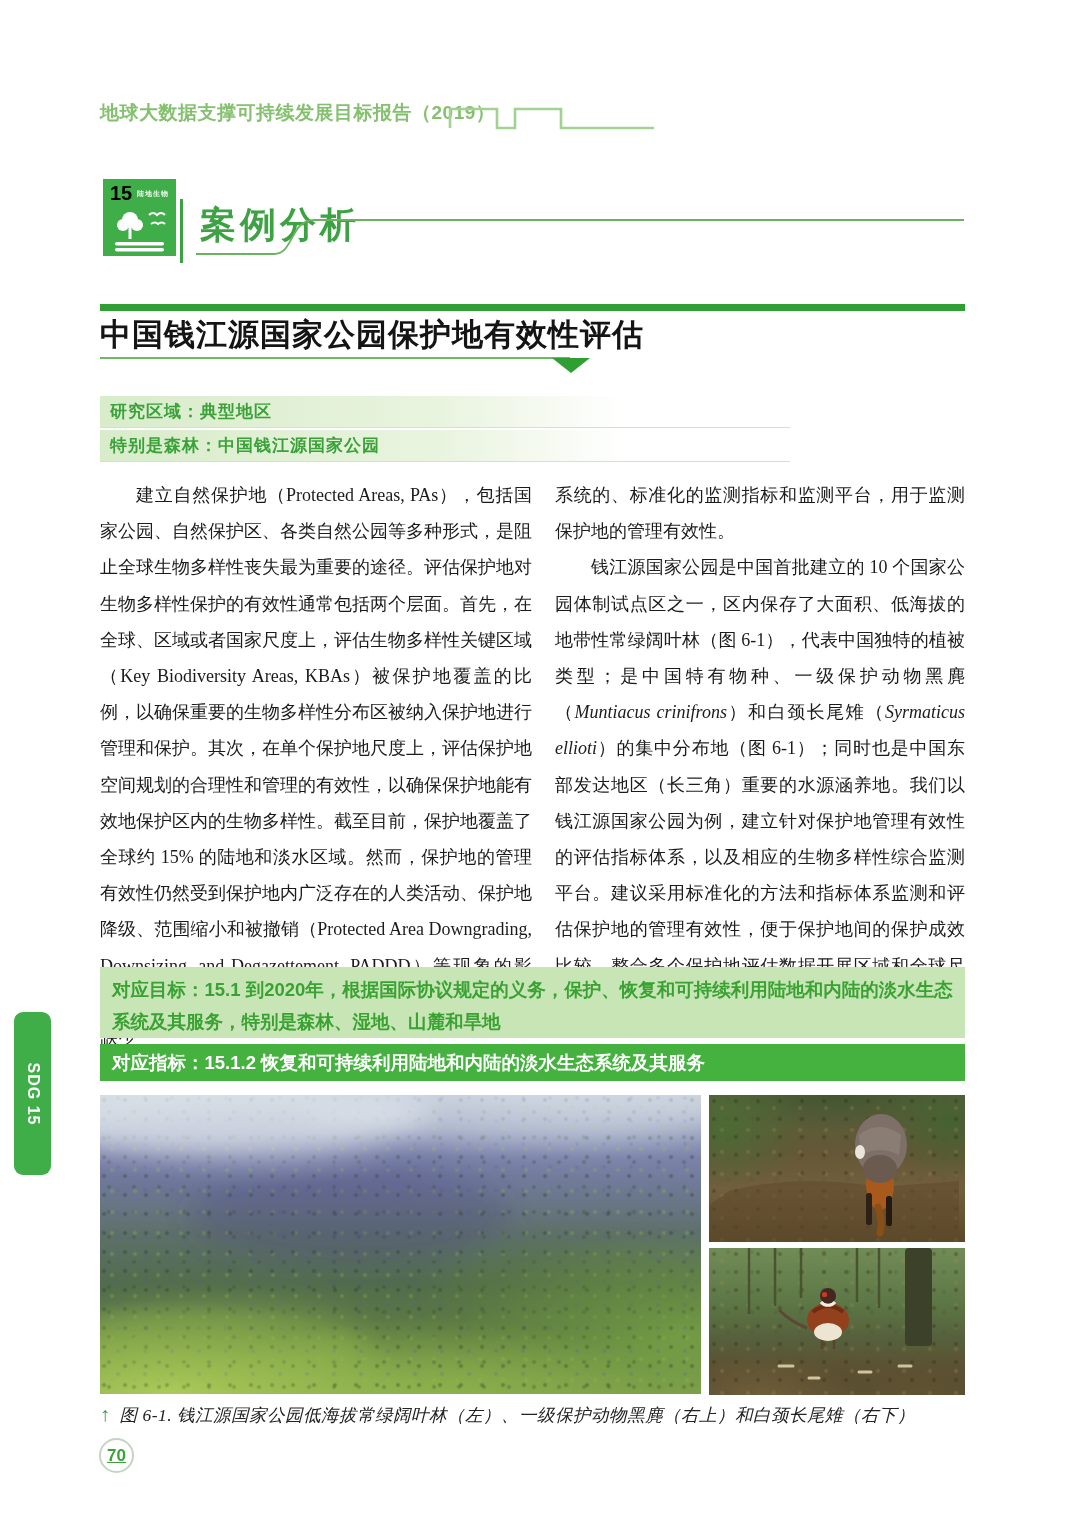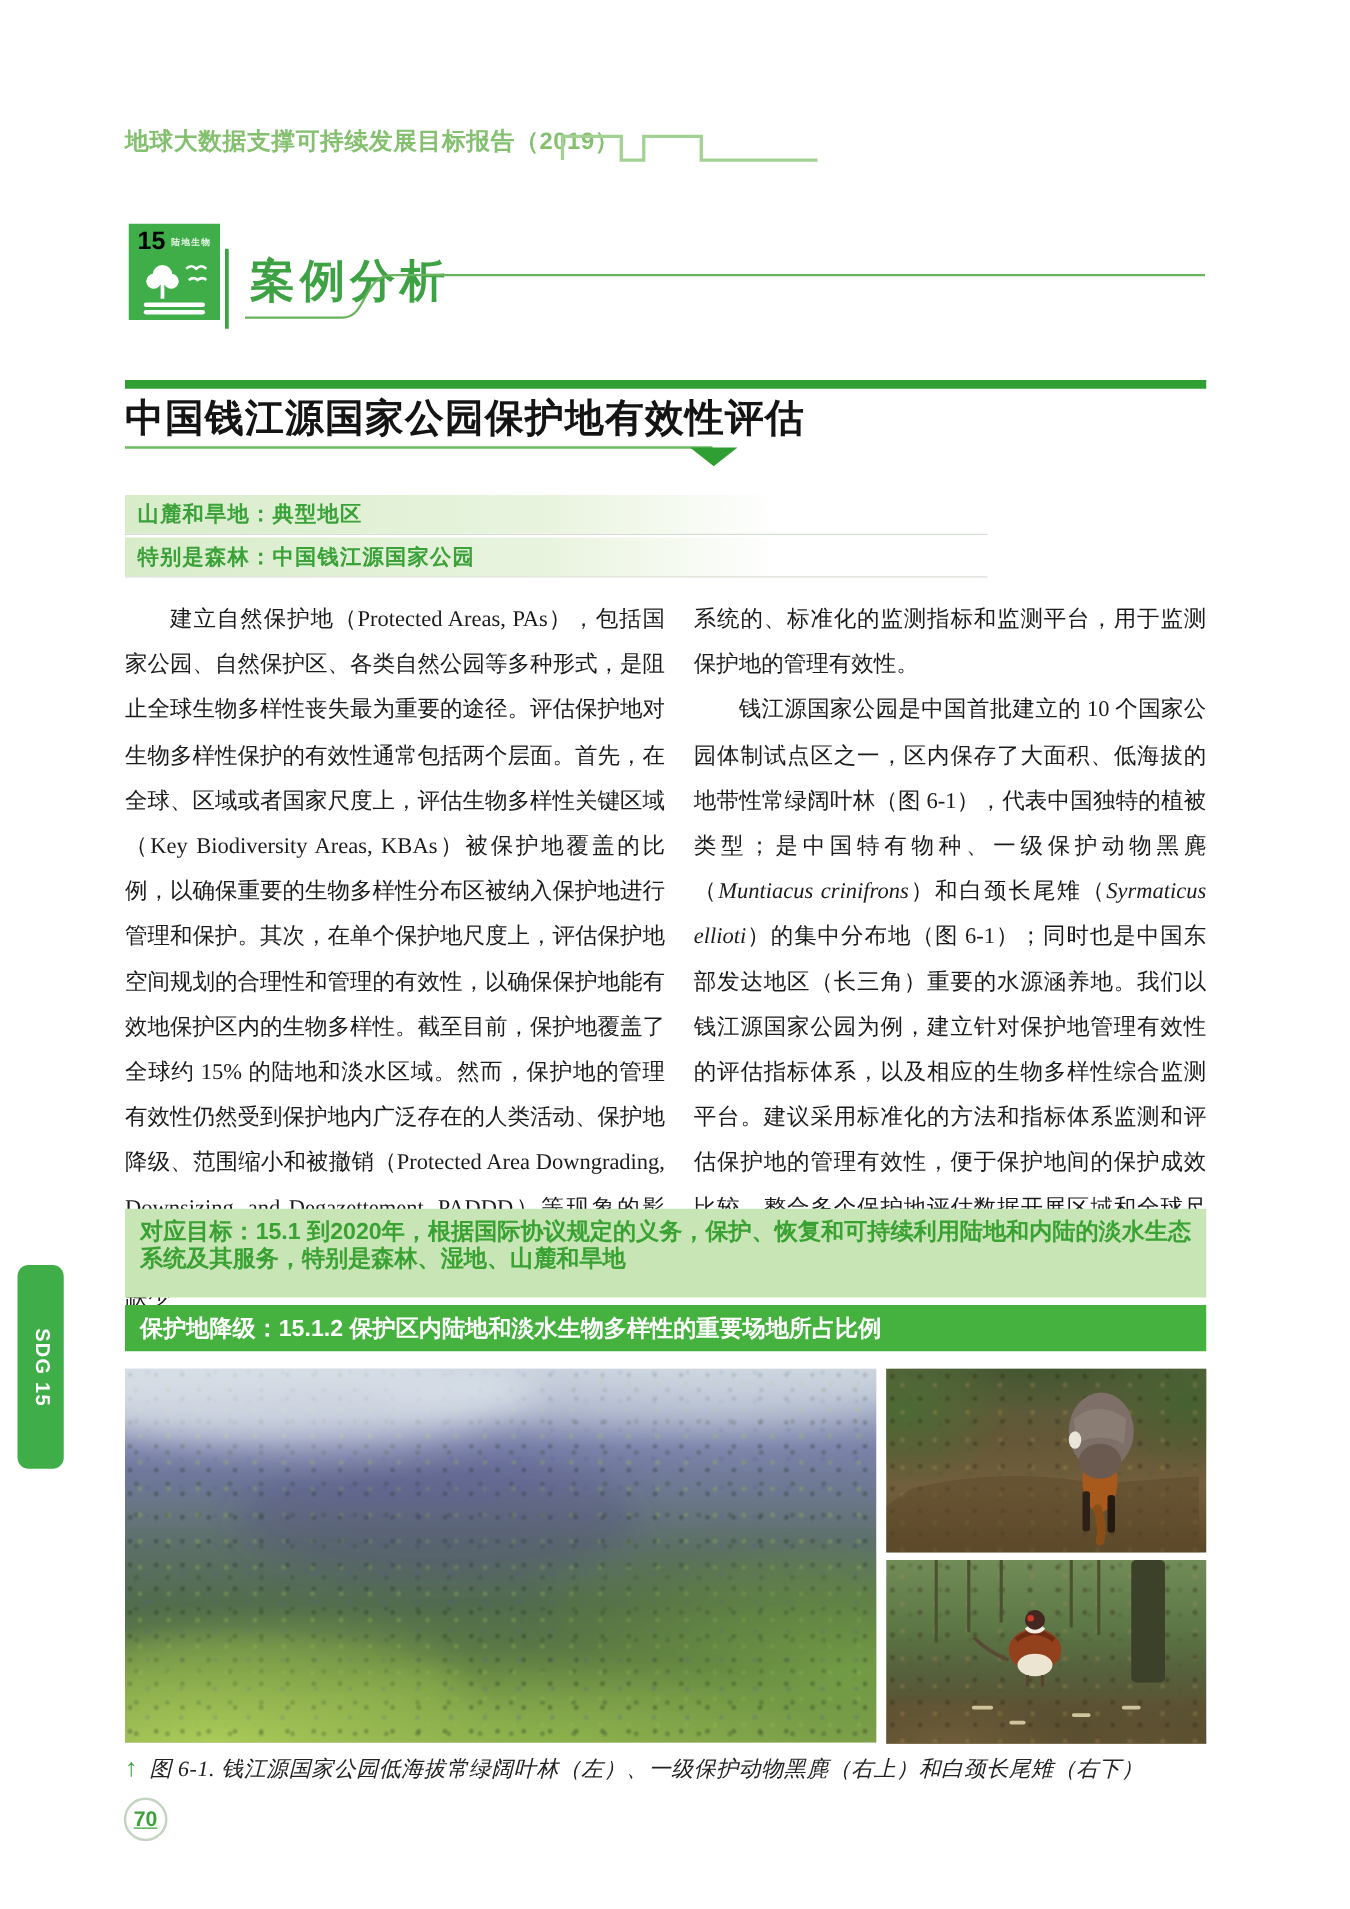--- a/index.html
+++ b/index.html
@@ -66,21 +66,21 @@
   .col-left  { width:432px; }
   .col-right { width:410px; }
   .columns p { margin:0; }
   .indent { text-indent:2em; }
   .species { font-style:italic; }
 
   
   .banner-target {
     position:absolute; left:100px; top:967px; width:865px; height:71px;
     background:#c8e5b5; color:#3aa233; font-weight:700; font-size:18.5px;
-    line-height:22px; padding:7px 12px 0 12px; box-sizing:border-box;
+    line-height:32px; padding:7px 12px 0 12px; box-sizing:border-box;
   }
   .banner-indicator {
     position:absolute; left:100px; top:1044px; width:865px; height:37px;
     background:#45b13e; color:#ffffff; font-weight:700; font-size:18.5px;
     line-height:37px; padding-left:12px; box-sizing:border-box;
   }
 
   
   .photo { position:absolute; overflow:hidden; }
   .photo-forest {
@@ -183,39 +183,39 @@
     <path d="M8,54 H86 C106,54 102,20 126,20 H776" fill="none" stroke="#6ab35e" stroke-width="1.8"></path>
   </svg>
 
   <div class="article-bar"></div>
   <h1 class="article-title">中国钱江源国家公园保护地有效性评估</h1>
   <div class="title-underline"></div>
   <div class="title-triangle"></div>
 
   <div class="meta-row meta-row-1">
     <div class="meta-bg"></div>
-    <div class="meta-text"><span>山麓和旱地：</span><span>典型地区</span></div>
+    <div class="meta-text"><span>研究区域：</span><span>典型地区</span></div>
   </div>
   <div class="meta-row meta-row-2">
     <div class="meta-bg"></div>
     <div class="meta-text"><span>特别是森林：</span><span>中国钱江源国家公园</span></div>
   </div>
 
   <div class="columns">
     <div class="col-left">
       <p class="indent">建立自然保护地（Protected Areas, PAs），包括国家公园、自然保护区、各类自然公园等多种形式，是阻止全球生物多样性丧失最为重要的途径。评估保护地对生物多样性保护的有效性通常包括两个层面。首先，在全球、区域或者国家尺度上，评估生物多样性关键区域（Key Biodiversity Areas, KBAs）被保护地覆盖的比例，以确保重要的生物多样性分布区被纳入保护地进行管理和保护。其次，在单个保护地尺度上，评估保护地空间规划的合理性和管理的有效性，以确保保护地能有效地保护区内的生物多样性。截至目前，保护地覆盖了全球约 15% 的陆地和淡水区域。然而，保护地的管理有效性仍然受到保护地内广泛存在的人类活动、保护地降级、范围缩小和被撤销（Protected Area Downgrading, Downsizing, and Degazettement, PADDD）等现象的影响，不能有效发挥生物多样性保护的功能。但目前仍然缺少</p>
     </div>
     <div class="col-right">
       <p>系统的、标准化的监测指标和监测平台，用于监测保护地的管理有效性。</p>
       <p class="indent"><span>钱江源国家公园是中国首批建立的 10 个国家公园体制试点区之一，区内保存了大面积、低海拔的地带性常绿阔叶林（图 6-1），代表中国独特的植被类型；是中国特有物种、一级保护动物黑麂（</span><span class="species">Muntiacus crinifrons</span><span>）和白颈长尾雉（</span><span class="species">Syrmaticus ellioti</span><span>）的集中分布地（图 6-1）；同时也是中国东部发达地区（长三角）重要的水源涵养地。我们以钱江源国家公园为例，建立针对保护地管理有效性的评估指标体系，以及相应的生物多样性综合监测平台。建议采用标准化的方法和指标体系监测和评估保护地的管理有效性，便于保护地间的保护成效比较、整合多个保护地评估数据开展区域和全球尺度保护地的有效性评估。</span></p>
     </div>
   </div>
 
   <div class="banner-target">对应目标：15.1 到2020年，根据国际协议规定的义务，保护、恢复和可持续利用陆地和内陆的淡水生态系统及其服务，特别是森林、湿地、山麓和旱地</div>
-  <div class="banner-indicator">保护地降级：15.1.2 保护区内陆地和淡水生物多样性的重要场地所占比例</div>
+  <div class="banner-indicator">对应指标：15.1.2 恢复和可持续利用陆地和内陆的淡水生态系统及其服务</div>
 
   <div class="photo photo-forest">
     <div class="speckle"></div>
     <svg class="photo-art" width="601" height="299" viewBox="0 0 601 299" preserveAspectRatio="none">
       <defs>
         <filter id="haze">
             <feGaussianBlur stdDeviation="14"></feGaussianBlur>
           </filter>
       </defs>
       <g filter="url(#haze)">

